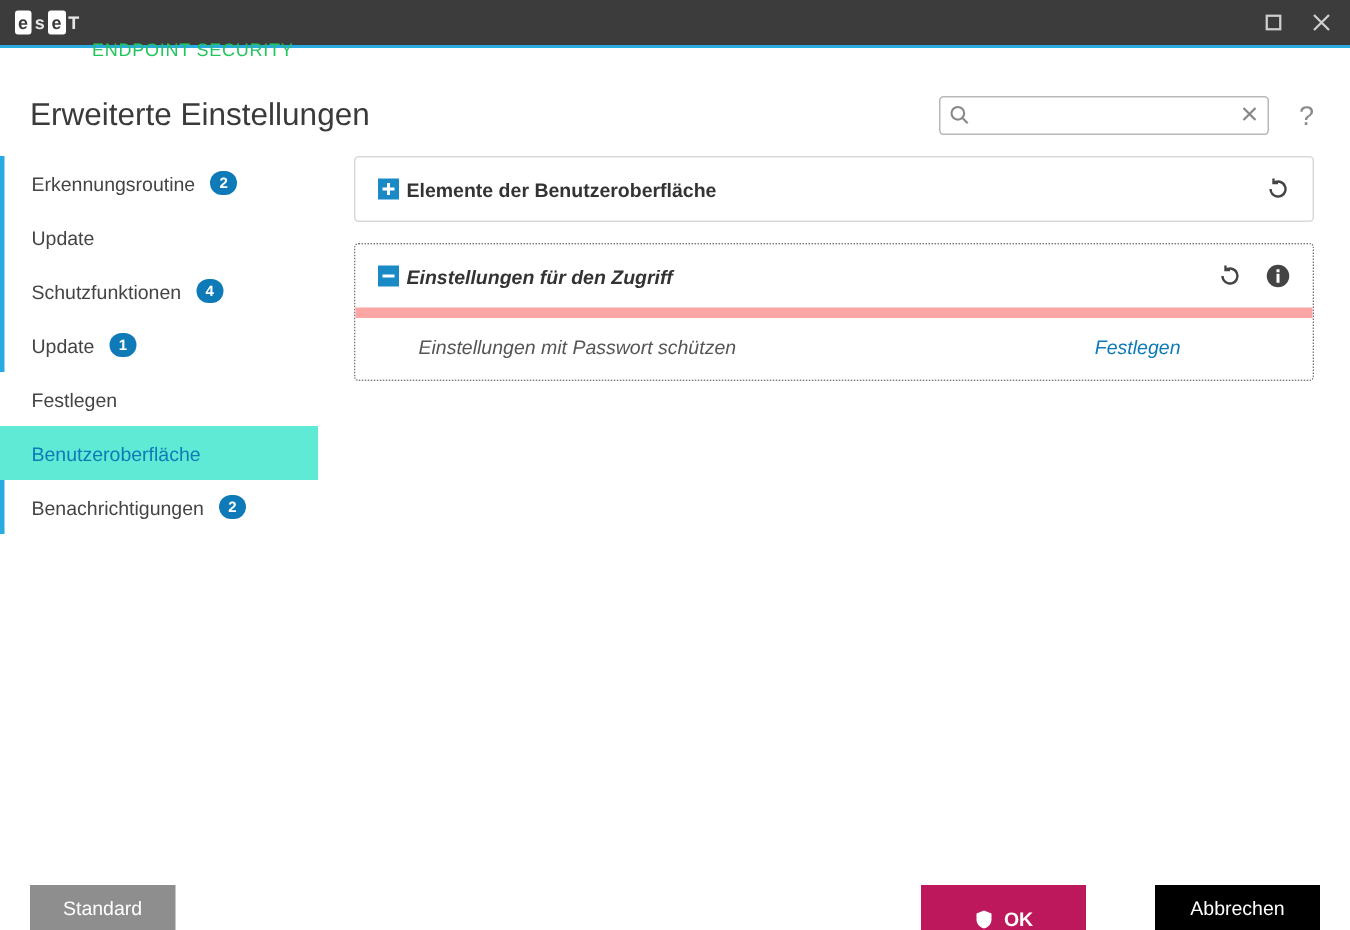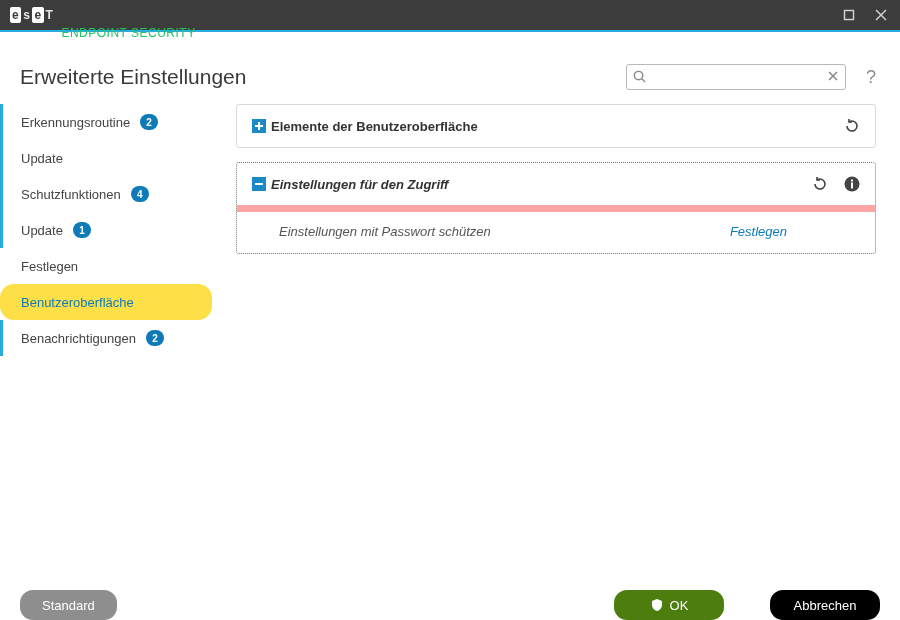--- a/index.html
+++ b/index.html
@@ -23,41 +23,41 @@
   .search-input { width:220px; height:26px; border:1px solid #b8b8b8; border-radius:3px; padding:0 24px 0 26px; font-size:12px; color:#444; background:#fff; }
   .search-icon { position:absolute; left:6px; top:5px; width:15px; height:15px; color:#888; }
   .clear-icon { position:absolute; right:6px; top:5px; width:14px; height:14px; color:#888; cursor:pointer; }
   .help-btn { color:#8a8a8a; font-size:18px; cursor:pointer; padding:0 4px; }
 
   .body { display:flex; height: calc(620px - 30px - 2px - 54px - 54px); }
 
   .sidebar { width:212px; padding: 6px 0 0 0; }
   .side-item { display:flex; align-items:center; height:36px; padding:0 12px 0 18px; font-size:13px; color:#444; cursor:pointer; border-left:3px solid transparent; gap:10px; }
   .side-item.marked { border-left-color:#29abe2; }
-  .side-item.active { background:#fde047; color:#0e7bb8;border-radius:14px; }
+  .side-item.active { background:#5eead4; color:#0e7bb8; }
   .badge { background:#0e7bb8; color:#fff; border-radius:9px; min-width:18px; height:16px; font-size:10px; display:inline-flex; align-items:center; justify-content:center; padding:0 5px; font-weight:600; }
 
   .content { flex:1; padding: 6px 24px 0 24px; }
   .card { border:1px solid #d9d9d9; border-radius:3px; background:#fff; margin-bottom:14px; }
   .card-header { display:flex; align-items:center; height:42px; padding:0 14px; gap:4px; cursor:pointer; }
   .card.focused { border:1px dotted #777;font-style:italic; }
   .card-title { font-size:13px; font-weight:600; color:#333; }
   .card-actions { margin-left:auto; display:flex; gap:14px; align-items:center; }
   .icon-btn { width:18px; height:18px; color:#444; cursor:pointer; display:flex; align-items:center; justify-content:center; }
   .icon-btn svg { width:18px; height:18px; }
   .exp-icon { width:16px; height:16px; display:flex; align-items:center; justify-content:center; }
   .exp-icon svg { width:16px; height:16px; }
   .card-body { border-top:7px solid #fca5a5; padding: 12px 12px 14px 42px; display:flex; align-items:flex-start; font-size:13px; color:#555; }
   .card-body .action-link { margin-left:auto; margin-right:76px; }
   .action-link { color:#0e7bb8; font-size:13px; cursor:pointer; }
 
   .footer { height:54px; border-top:0; display:flex; align-items:center; padding:0 20px; gap:14px; }
-  .btn { height:30px; border:none; border-radius:13px; font-size:13px; padding:0 22px; cursor:pointer; display:inline-flex; align-items:center; justify-content:center; gap:6px; }
+  .btn { height:30px; border:none; border-radius:0; font-size:13px; padding:0 22px; cursor:pointer; display:inline-flex; align-items:center; justify-content:center; gap:6px; }
   .btn-default { background:#8e8e8e; color:#fff; }
-  .btn-primary { background:#4d7c0f; color:#fff; min-width:110px; font-weight:400; }
+  .btn-primary { background:#be185d; color:#fff; min-width:110px; font-weight:700;align-items:flex-end; }
   .btn-cancel { background:#000000; color:#fff; min-width:110px;margin-left:32px; }
   .footer .spacer { flex:1; }
   .shield { width:14px; height:14px; }
 </style>
 </head>
 <body>
 
 <div class="titlebar">
   <div class="brand">
     <span class="brand-logo">

